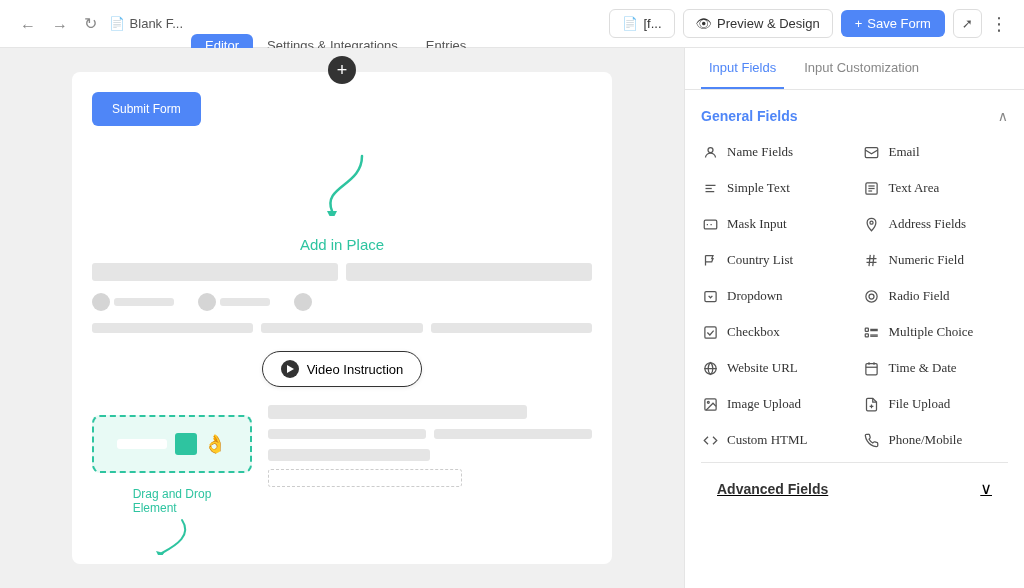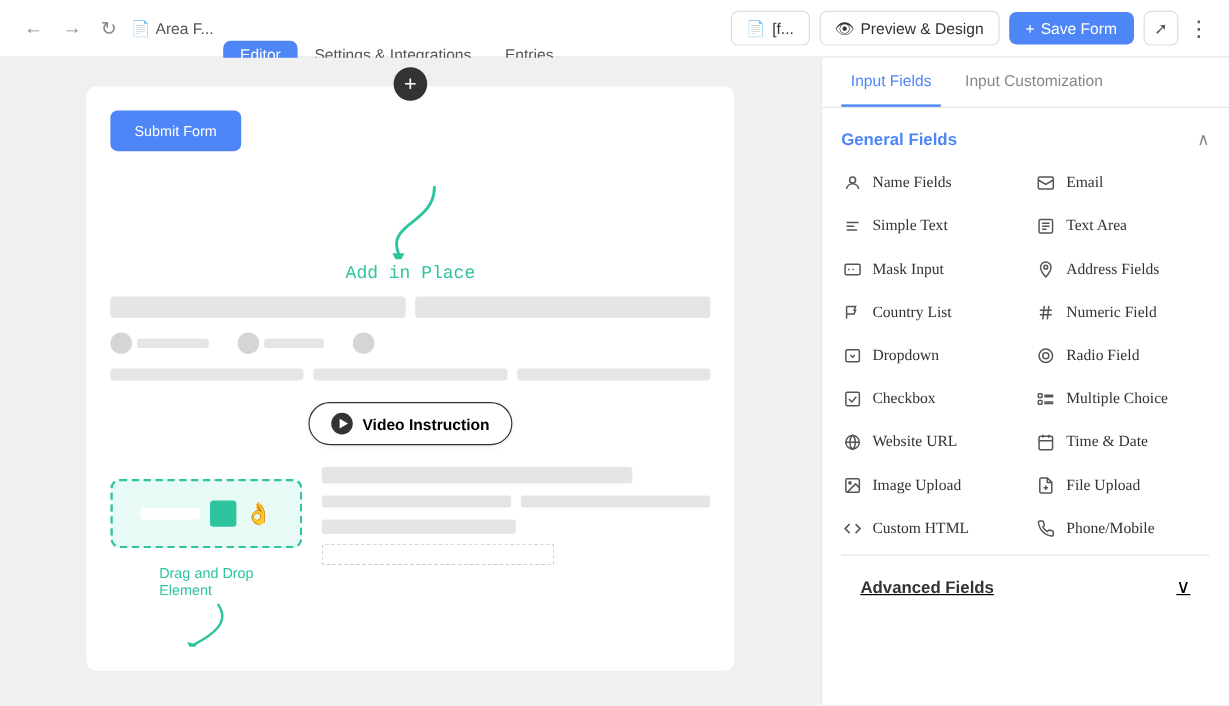--- a/index.html
+++ b/index.html
@@ -42,35 +42,35 @@
       font-weight: 300;
     }
     .submit-btn {
       background: #4f86f7; color: #fff; border: none; border-radius: 6px;
       padding: 10px 20px; font-size: 12px; cursor: pointer; font-weight: 500;
       margin-bottom: 20px;
     }
     .arrow-area {
       display: flex; flex-direction: column; align-items: center; margin-bottom: 10px;
     }
-    .arrow-label { color: #2ec4a0; font-size: 15px; font-family: Liberation Mono, monospace; margin-top: 4px; }
+    .arrow-label { color: #2ec4a0; font-size: 15px; font-family: Liberation Sans, sans-serif; margin-top: 20px; }
 
     
     .mock-fields { width: 100%; }
     .mock-row { display: flex; gap: 8px; margin-bottom: 8px; }
     .mock-field { flex: 1; height: 10px; background: #e5e5e5; border-radius: 3px; }
     .mock-field.tall { height: 18px; }
     .mock-icon-row { display: flex; gap: 24px; margin-bottom: 8px; justify-content: flex-start; padding: 4px 0; }
     .mock-icon { width: 18px; height: 18px; background: #d5d5d5; border-radius: 50%; }
 
     
     .video-btn {
       display: flex; align-items: center; gap: 8px;
       background: #fff; border: 1.5px solid #333; border-radius: 20px;
-      padding: 8px 18px; font-size: 13px; cursor: pointer; font-weight: 700;
+      padding: 8px 18px; font-size: 13px; cursor: pointer; font-weight: 400;
       margin: 10px auto; box-shadow: 0 1px 4px rgba(0,0,0,0.08);
     }
     .video-play { width: 18px; height: 18px; background: #333; border-radius: 50%; display: flex; align-items: center; justify-content: center; }
     .video-play-triangle { border-left: 7px solid #fff; border-top: 4px solid transparent; border-bottom: 4px solid transparent; margin-left: 2px; }
 
     
     .drag-area {
       border: 2px dashed #2ec4a0; border-radius: 8px; background: #e8faf5;
       width: 160px; padding: 16px; margin: 10px 0; display: flex; align-items: center; justify-content: center;
       position: relative;
@@ -118,21 +118,21 @@
 </head>
 <body>
 
 <div class="topbar">
   <div class="topbar-left">
     <button class="nav-btn">←</button>
     <button class="nav-btn">→</button>
     <button class="nav-btn">↻</button>
     <div class="file-name">
       <span>📄</span>
-      <span>Area F...</span>
+      <span>Blank F...</span>
     </div>
     <div class="topbar-tabs">
       <button class="topbar-tab active">Editor</button>
       <button class="topbar-tab">Settings &amp; Integrations</button>
       <button class="topbar-tab">Entries</button>
     </div>
   </div>
   <div class="topbar-right">
     <button class="btn-preview">
       <span>📄</span>

